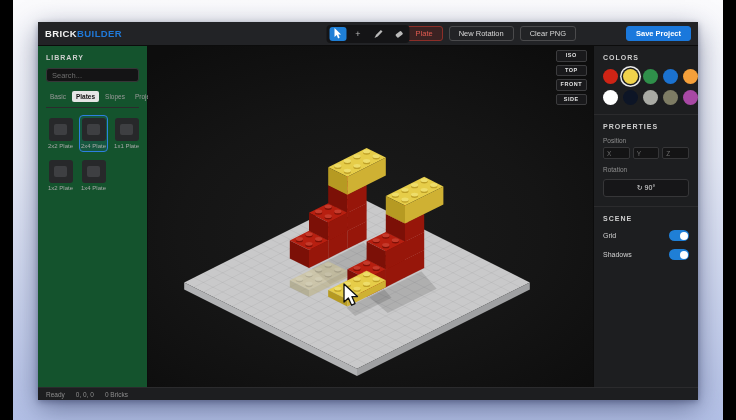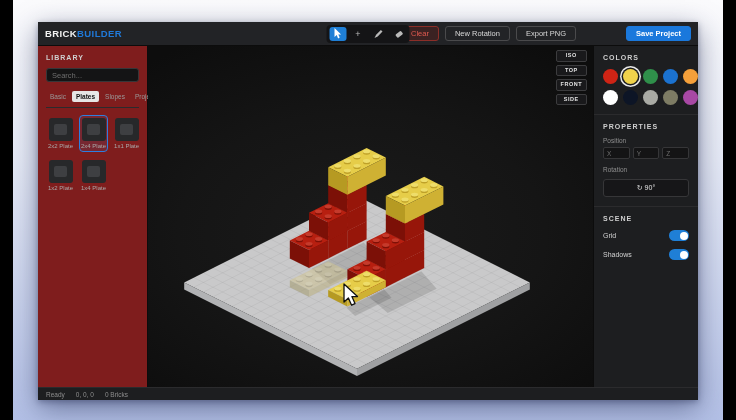--- a/index.html
+++ b/index.html
@@ -45,21 +45,21 @@
     font-family:"Liberation Sans",sans-serif;font-size:7.5px;border-radius:3px;
     padding:3px 9px;cursor:pointer;line-height:1;
   }
   .btn-clear{background:rgba(150,30,25,0.22);border:1px solid #8c2e28;color:#e05a50;}
   .btn-ghost{background:transparent;border:1px solid #4a4a4c;color:#d8d8d8;}
   .btn-primary{background:#1a78dc;border:1px solid #1a78dc;color:#fff;font-weight:bold;margin-left:44px;}
   
   .main{flex:1;display:flex;min-height:0;}
   
   .sidebar{
-    width:110px;flex:0 0 110px;background:#7f1d1d;border-right:1px solid #0c0c0c;
+    width:110px;flex:0 0 110px;background:#14532d;border-right:1px solid #0c0c0c;
     padding:8px 8px 0 8px;box-sizing:border-box;
   }
   .panel-header{font-size:7px;font-weight:bold;letter-spacing:1px;color:#cfcfcf;}
   .search{
     margin-top:7px;width:100%;box-sizing:border-box;height:14px;
     background:#141415;border:1px solid #363638;border-radius:3px;
     color:#ddd;font-size:7.5px;padding:0 5px;font-family:"Liberation Sans",sans-serif;
   }
   .search::placeholder{color:#6d6d6d;}
   .tabs{display:flex;gap:2px;margin-top:9px;border-bottom:1px solid #2b2b2d;padding-bottom:5px;}
@@ -148,23 +148,23 @@
           <svg width="10" height="10" viewBox="0 0 10 10">
               <rect x="2.2" y="3.4" width="7" height="4" rx="1" transform="rotate(-38 5.7 5.4)" fill="#b9b9b9"></rect>
             </svg>
         </span>
       </button>
     </div>
 
     <div class="top-right">
       <button class="hist-btn">↶</button>
       <button class="hist-btn">↷</button>
-      <button class="btn btn-clear">Clear</button>
+      <button class="btn btn-clear">Plate</button>
       <button class="btn btn-ghost">New Rotation</button>
-      <button class="btn btn-ghost">Export PNG</button>
+      <button class="btn btn-ghost">Clear PNG</button>
       <button class="btn btn-primary">Save Project</button>
     </div>
   </div>
 
   <div class="main">
 
     <div class="sidebar">
       <div class="panel-header">LIBRARY</div>
       <input class="search" placeholder="Search..." style="">
       <div class="tabs">

